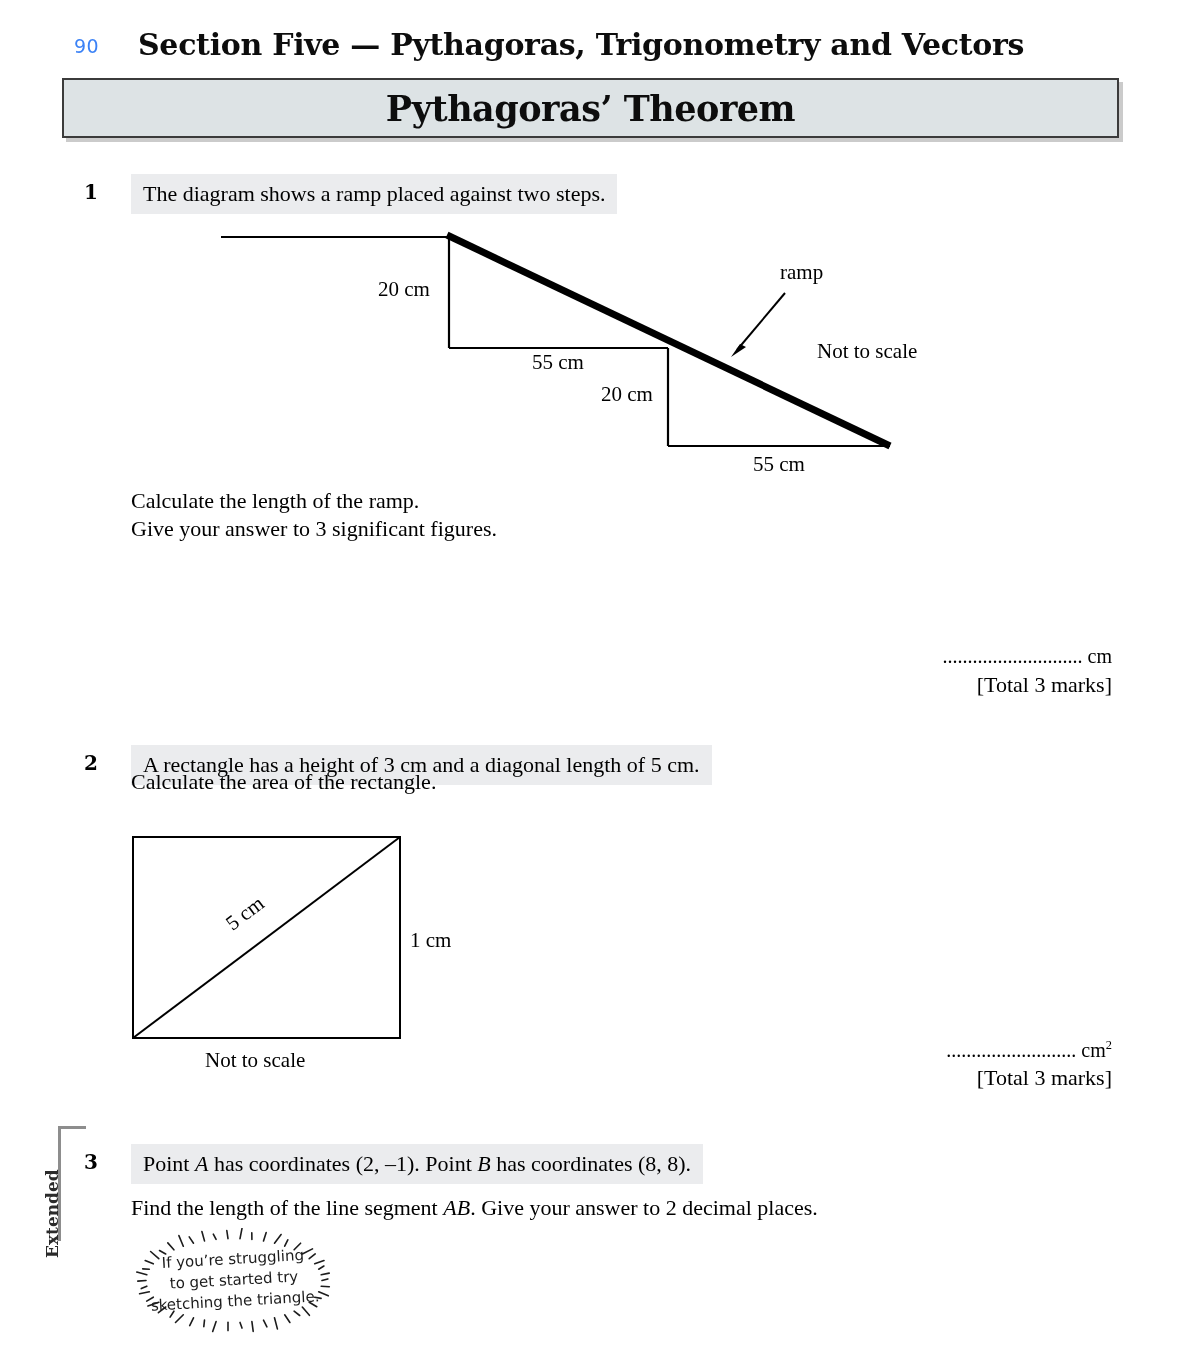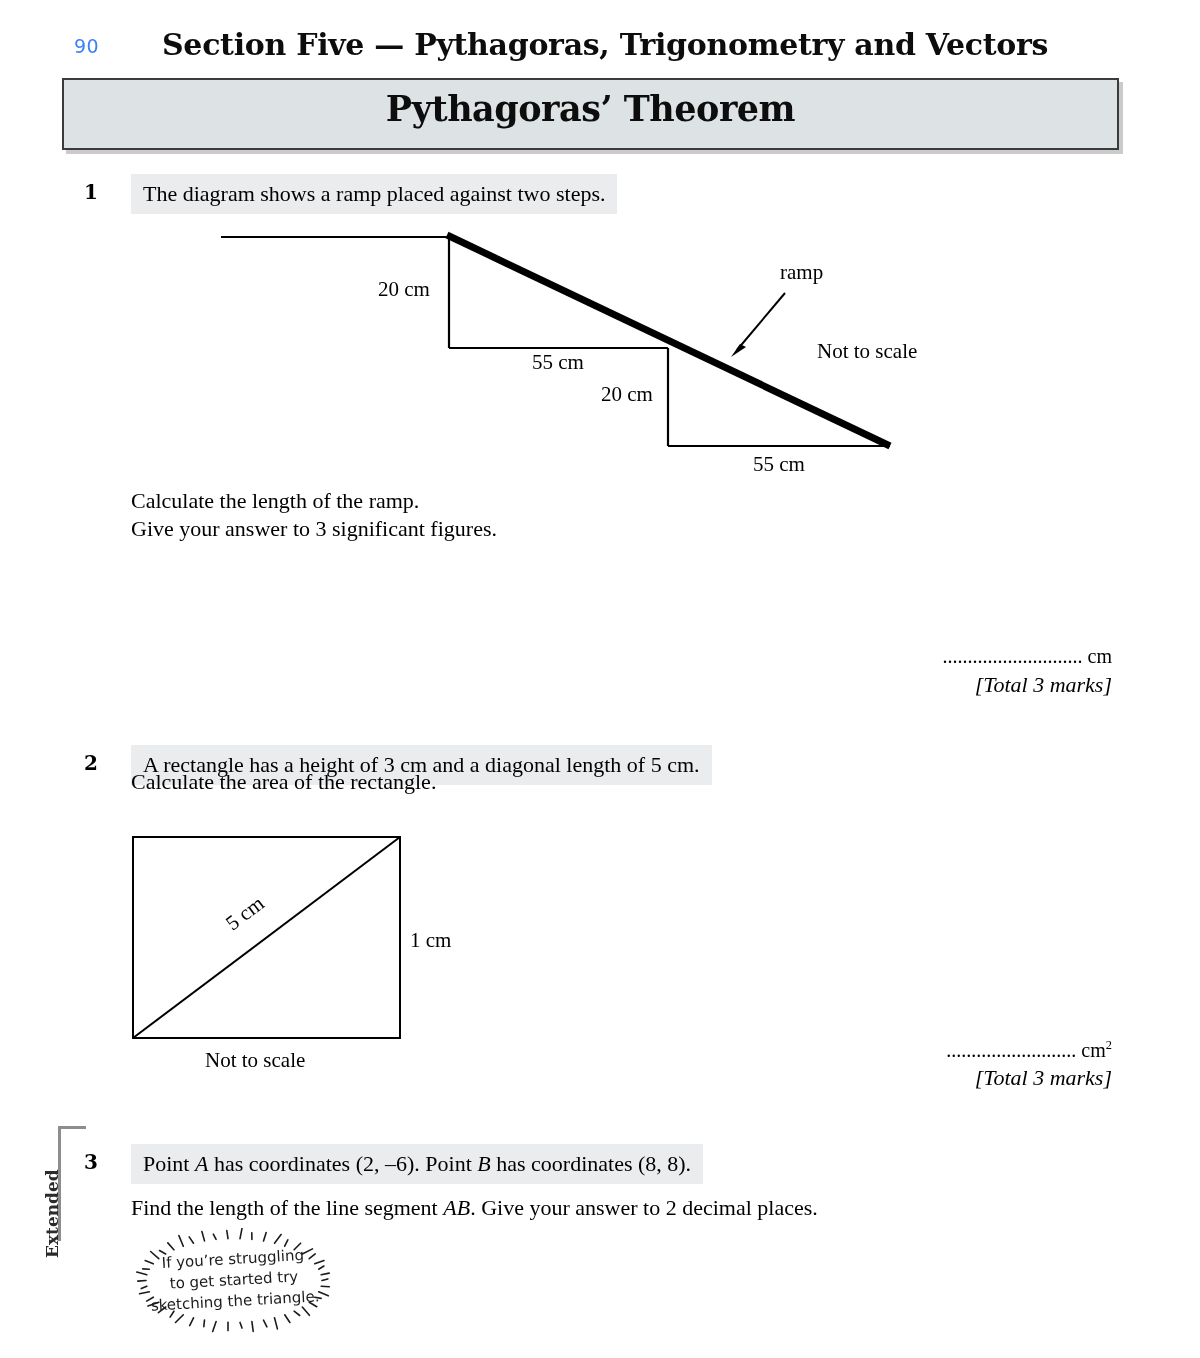--- a/index.html
+++ b/index.html
@@ -29,29 +29,28 @@
   .section-title {
     position: absolute;
     left: 138px;
     top: 27px;
     font-family: "DejaVu Serif", serif;
     font-weight: bold;
     font-size: 30px;
     letter-spacing: -0.3px;
     white-space: nowrap;
     color: #0d0d0d;
-    margin-left: 24px;
   }
 
   .topic-banner {
     position: absolute;
     left: 62px;
     top: 78px;
     width: 1057px;
-    height: 72px;
+    height: 60px;
     background: #dde3e5;
     border: 2px solid #3b3b3b;
     box-shadow: 4px 4px 0 rgba(140,140,140,0.45);
     box-sizing: border-box;
   }
   .topic-banner-text {
     position: absolute;
     left: 0;
     right: 0;
     top: 8px;
@@ -86,21 +85,20 @@
   }
   .answer-line {
     position: absolute;
     font-size: 20px;
     text-align: left;
     white-space: nowrap;
   }
   .marks {
     position: absolute;
     font-size: 22px;
-    font-style: italic;
     text-align: left;
     white-space: nowrap;
   }
   .it { font-style: italic; }
   sup { font-size: 0.62em; vertical-align: super; }
 
   
   .dlabel {
     position: absolute;
     font-size: 21px;
@@ -225,21 +223,21 @@
 <div class="dlabel" style="left:410px; top:928px;">1 cm</div>
 <div class="dlabel" style="left:205px; top:1048px;">Not to scale</div>
 
 <div class="answer-line" style="right:88px; top:1038px;">
   <span>..........................</span>
   <span><span>cm</span><sup>2</sup></span>
 </div>
 <div class="marks" style="right:88px; top:1065px;">[Total 3 marks]</div>
 
 <div class="q-num" style="left:84px; top:1150px;">3</div>
-<div class="q-stem" style="left:131px; top:1144px;"><span>Point </span><span class="it">A</span><span> has coordinates (2, –6).  Point </span><span class="it">B</span><span> has coordinates (8, 8).</span></div>
+<div class="q-stem" style="left:131px; top:1144px;"><span>Point </span><span class="it">A</span><span> has coordinates (2, –1).  Point </span><span class="it">B</span><span> has coordinates (8, 8).</span></div>
 
 <div class="plain-line" style="left:131px; top:1194px;"><span>Find the length of the line segment </span><span class="it">AB</span><span>.  Give your answer to 2 decimal places.</span></div>
 
 <div class="tip-wrap">
   <svg width="208" height="105" viewBox="0 0 208 105" style="position:absolute; left:0; top:0;">
     <g id="tip-dashes" stroke="#1c1c1c" stroke-width="1.6" stroke-linecap="round">
         <line x1="192.0" y1="52.5" x2="197.8" y2="50.9"></line>
         <line x1="191.2" y1="58.2" x2="199.3" y2="58.7"></line>
         <line x1="188.7" y1="63.8" x2="198.3" y2="67.8"></line>
         <line x1="184.7" y1="69.2" x2="191.1" y2="70.4"></line>

